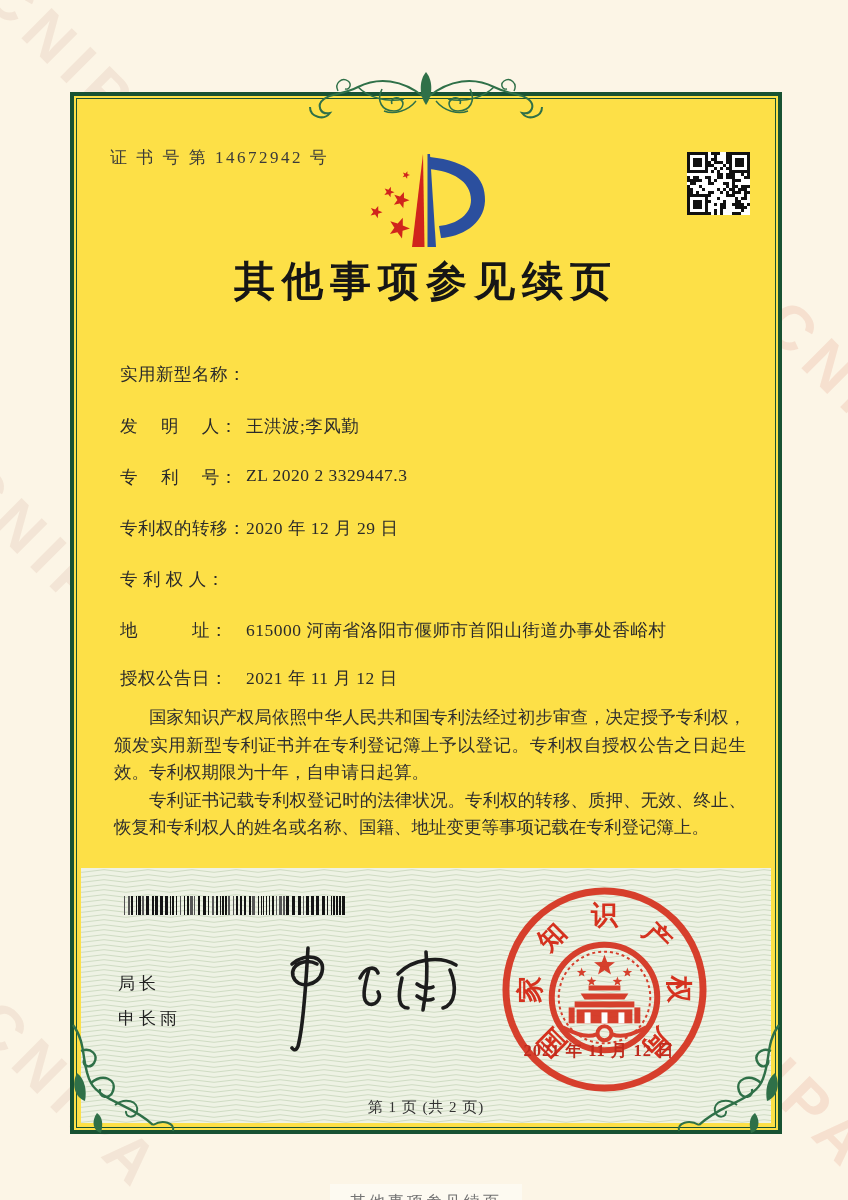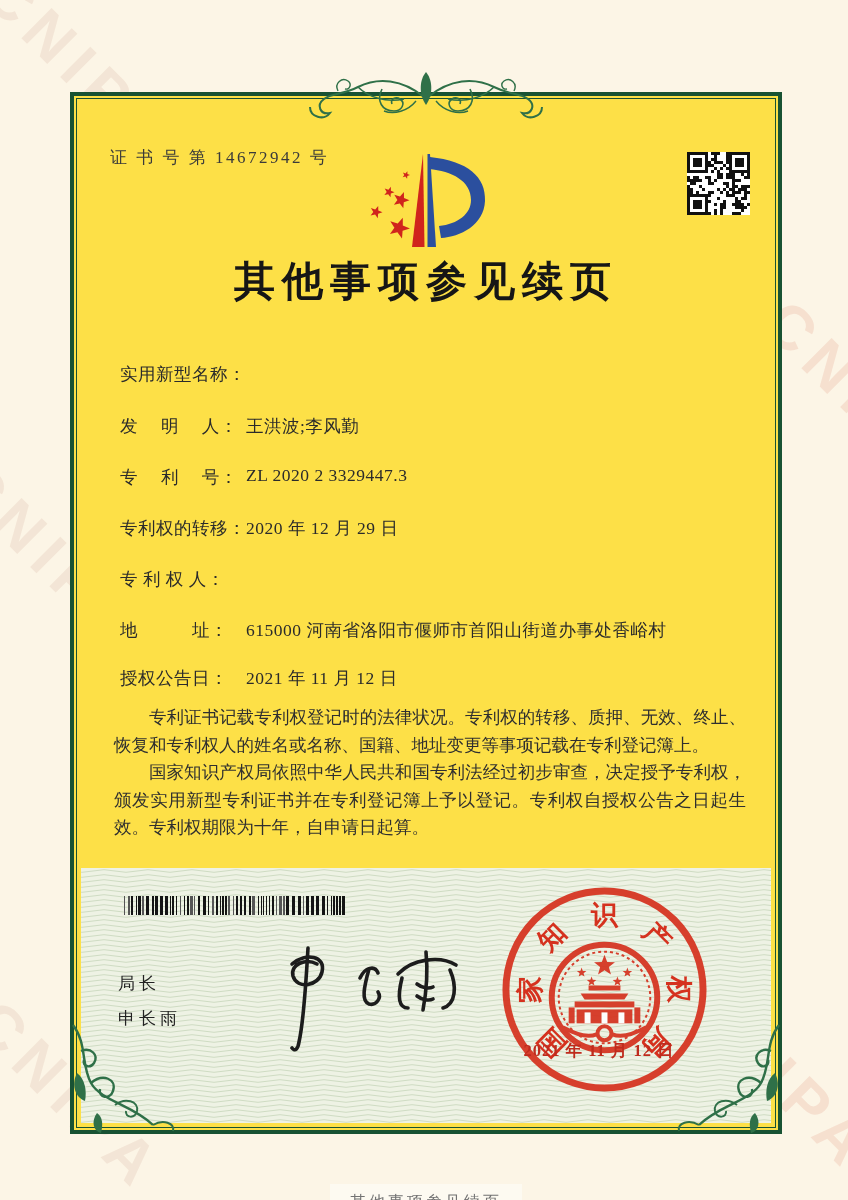--- a/index.html
+++ b/index.html
@@ -359,22 +359,22 @@
     </div>
     <div class="frow" style="top:522px">
       <span class="flabel">地　　　址：</span><span class="fvalue">615000 河南省洛阳市偃师市首阳山街道办事处香峪村</span>
     </div>
     <div class="frow" style="top:570px;width:630px">
       <span class="flabel">授权公告日：</span><span class="fvalue">2021 年 11 月 12 日</span>
     </div>
   </div>
 
   <div class="bodytext">
+    <p>国家知识产权局依照中华人民共和国专利法经过初步审查，决定授予专利权，颁发实用新型专利证书并在专利登记簿上予以登记。专利权自授权公告之日起生效。专利权期限为十年，自申请日起算。</p>
     <p>专利证书记载专利权登记时的法律状况。专利权的转移、质押、无效、终止、恢复和专利权人的姓名或名称、国籍、地址变更等事项记载在专利登记簿上。</p>
-    <p>国家知识产权局依照中华人民共和国专利法经过初步审查，决定授予专利权，颁发实用新型专利证书并在专利登记簿上予以登记。专利权自授权公告之日起生效。专利权期限为十年，自申请日起算。</p>
   </div>
 
   <div class="barcode">
       <div style="width: 1px; flex: 0 0 auto; background: rgb(85, 85, 85);"></div>
       <div style="width: 3px; flex: 0 0 auto; background: transparent;"></div>
       <div style="width: 2px; flex: 0 0 auto; background: rgb(85, 85, 85);"></div>
       <div style="width: 1px; flex: 0 0 auto; background: transparent;"></div>
       <div style="width: 2px; flex: 0 0 auto; background: rgb(20, 20, 20);"></div>
       <div style="width: 3px; flex: 0 0 auto; background: transparent;"></div>
       <div style="width: 1px; flex: 0 0 auto; background: rgb(20, 20, 20);"></div>
@@ -534,15 +534,16 @@
       <rect x="122" y="131" width="6" height="11" fill="#fff"></rect>
       <rect x="72" y="126" width="6" height="16"></rect>
       <rect x="138" y="126" width="6" height="16"></rect>
       <circle cx="108" cy="152" r="7" fill="none" stroke="#d5311e" stroke-width="4"></circle>
       <path d="M66,146 Q88,158 100,153" fill="none" stroke="#d5311e" stroke-width="4"></path>
       <path d="M150,146 Q128,158 116,153" fill="none" stroke="#d5311e" stroke-width="4"></path>
     </g>
   </svg>
   <div class="seal-date">2021 年 11 月 12 日</div>
 
+  <div class="page-footer">第 1 页 (共 2 页)</div>
 </div>
 
 <div class="cont-note">其他事项参见续页</div>
 
 </body></html>

